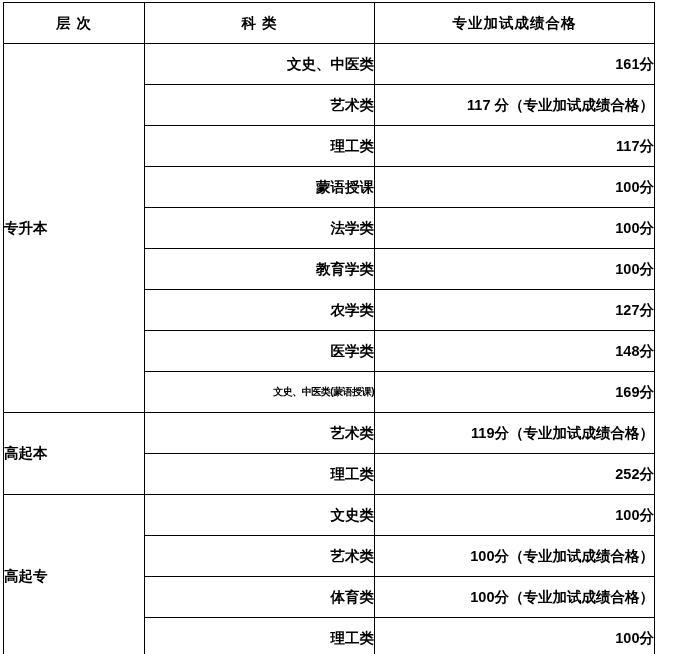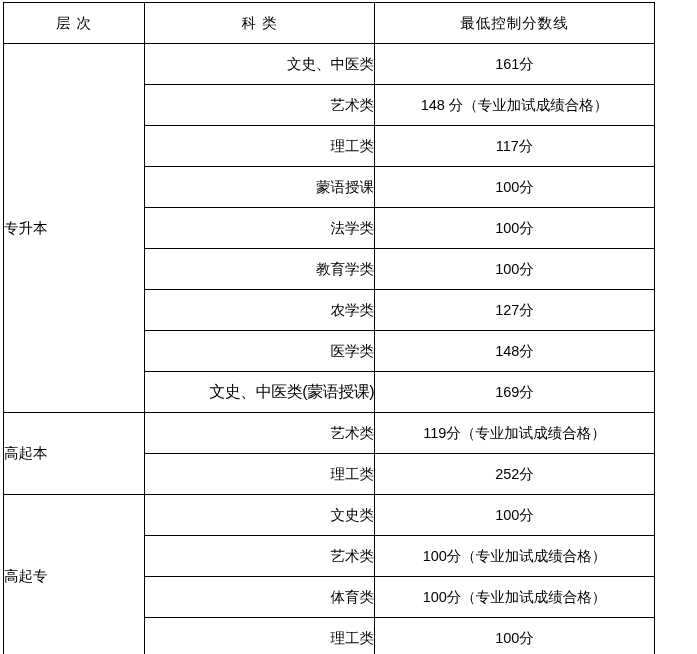--- a/index.html
+++ b/index.html
@@ -25,21 +25,21 @@
     margin-left: 3px;
     margin-top: 2px;
     width: 651px;
     table-layout: fixed;
   }
   table.score-table td,
   table.score-table th {
     border: 1px solid #000000;
     padding: 0;
     font-size: 14.5px;
-    font-weight: normal;
+    font-weight: bold;
     color: #000000;
     height: 40px;
     vertical-align: middle;
     margin-top: 41px;
   }
   col.c-level { width: 141px; }
   col.c-cat   { width: 230px; }
   col.c-score { width: 280px; }
 
   thead td {
@@ -51,54 +51,54 @@
   }
   td.level-cell {
     text-align: left;
     vertical-align: middle;
   }
   td.cat-cell {
     text-align: right;
   }
   td.cat-cell.tight {
     letter-spacing: -0.5px;
-    font-size: 16px;
+    font-size: 10px;
   }
   td.score-cell {
-    text-align: center;
+    text-align: right;
     padding-left: 7px;
   }
 </style>
 </head>
 <body>
 
 <div class="page">
   <table class="score-table">
     <colgroup>
       <col class="c-level">
       <col class="c-cat">
       <col class="c-score">
     </colgroup>
     <thead>
       <tr>
         <td>层 次</td>
         <td>科  类</td>
-        <td>最低控制分数线</td>
+        <td>专业加试成绩合格</td>
       </tr>
     </thead>
     <tbody>
 
       <tr>
         <td class="level-cell" rowspan="9">专升本</td>
         <td class="cat-cell">文史、中医类</td>
         <td class="score-cell">161分</td>
       </tr>
       <tr>
         <td class="cat-cell">艺术类</td>
-        <td class="score-cell">148 分（专业加试成绩合格）</td>
+        <td class="score-cell">117 分（专业加试成绩合格）</td>
       </tr>
       <tr>
         <td class="cat-cell">理工类</td>
         <td class="score-cell">117分</td>
       </tr>
       <tr>
         <td class="cat-cell">蒙语授课</td>
         <td class="score-cell">100分</td>
       </tr>
       <tr>

